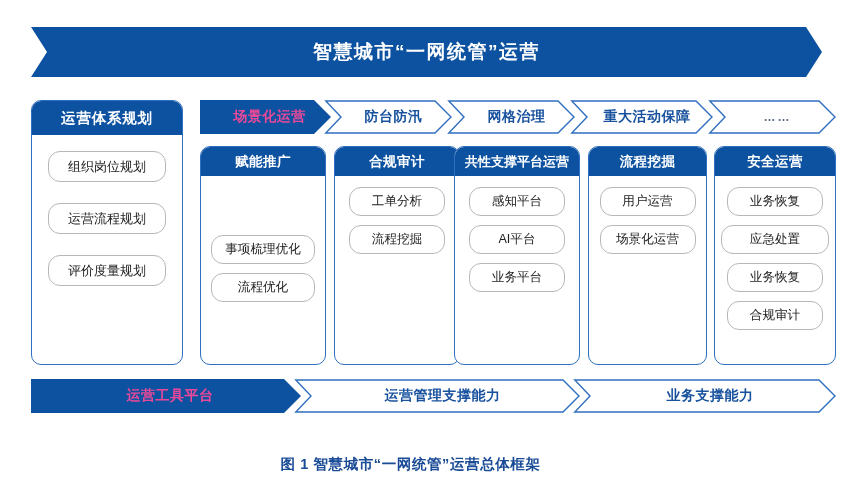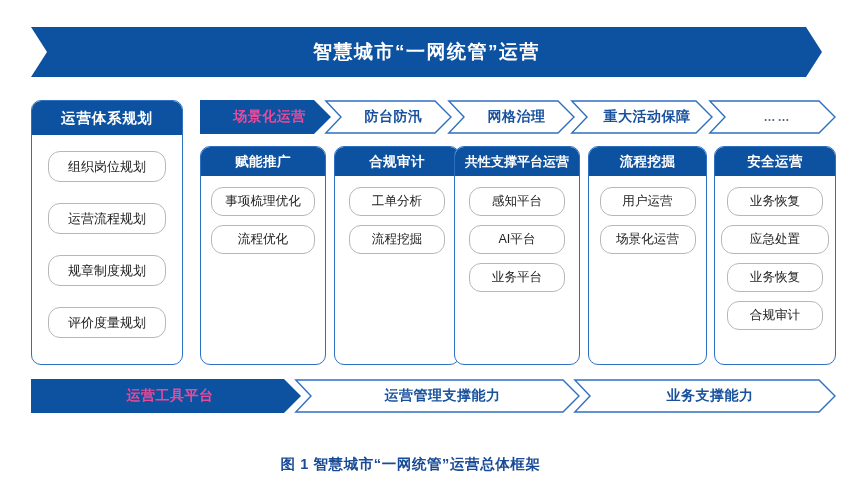--- a/index.html
+++ b/index.html
@@ -192,29 +192,28 @@
     <polygon points="0.8,1 110,1 126,17 110,33 0.8,33 16,17" fill="#ffffff" stroke="#2f6fc0" stroke-width="1.4"></polygon>
   </svg>
   <span class="chev-label ellipsis">……</span>
 </div>
 
 <div class="card" id="card-planning" style="left:31px; top:100px; width:152px; height:265px;">
   <div class="card-header">运营体系规划</div>
   <div class="card-body">
     <div class="pill">组织岗位规划</div>
     <div class="pill">运营流程规划</div>
-    <div class="pill">规章制度规划</div>
     <div class="pill">评价度量规划</div>
   </div>
 </div>
 
 <div class="card subcard" id="card-business" style="left:200px; top:146px; width:126px; height:219px;">
   <div class="card-header small">赋能推广</div>
   <div class="card-body">
-    <div class="pill tight" style="width:104px;">事项梳理优化</div>
+    <div class="pill tight" style="width:104px;margin-top:48px;">事项梳理优化</div>
     <div class="pill tight" style="width:104px;">流程优化</div>
   </div>
 </div>
 
 <div class="card subcard" id="card-data" style="left:334px; top:146px; width:126px; height:219px;">
   <div class="card-header small">合规审计</div>
   <div class="card-body">
     <div class="pill tight" style="width:96px;">工单分析</div>
     <div class="pill tight" style="width:96px;">流程挖掘</div>
   </div>

